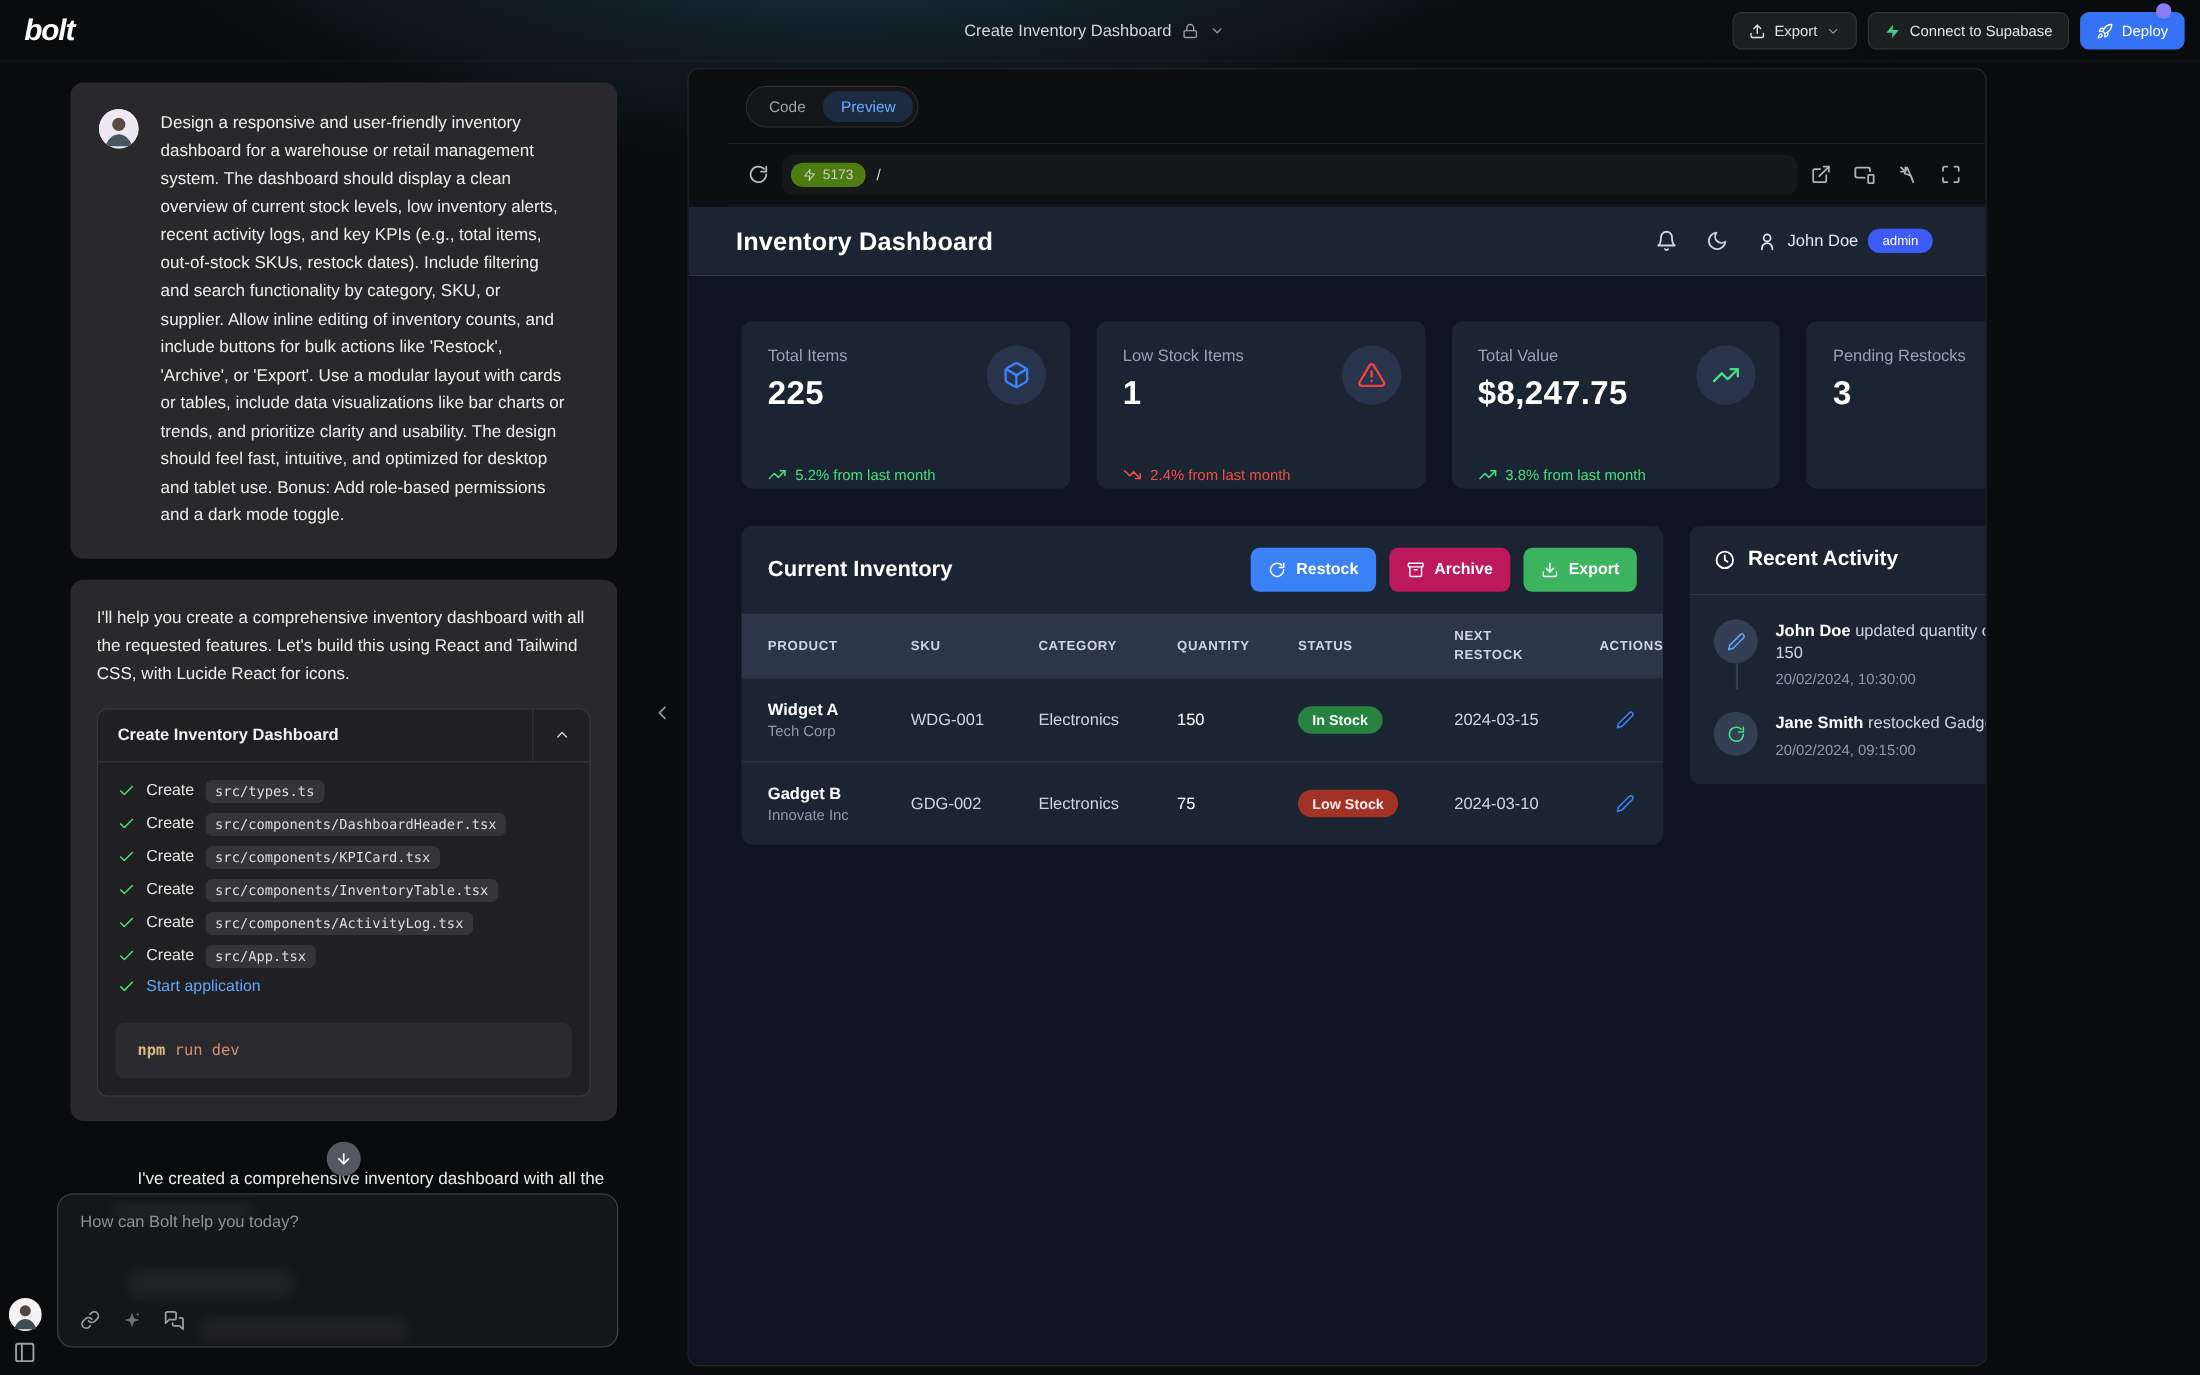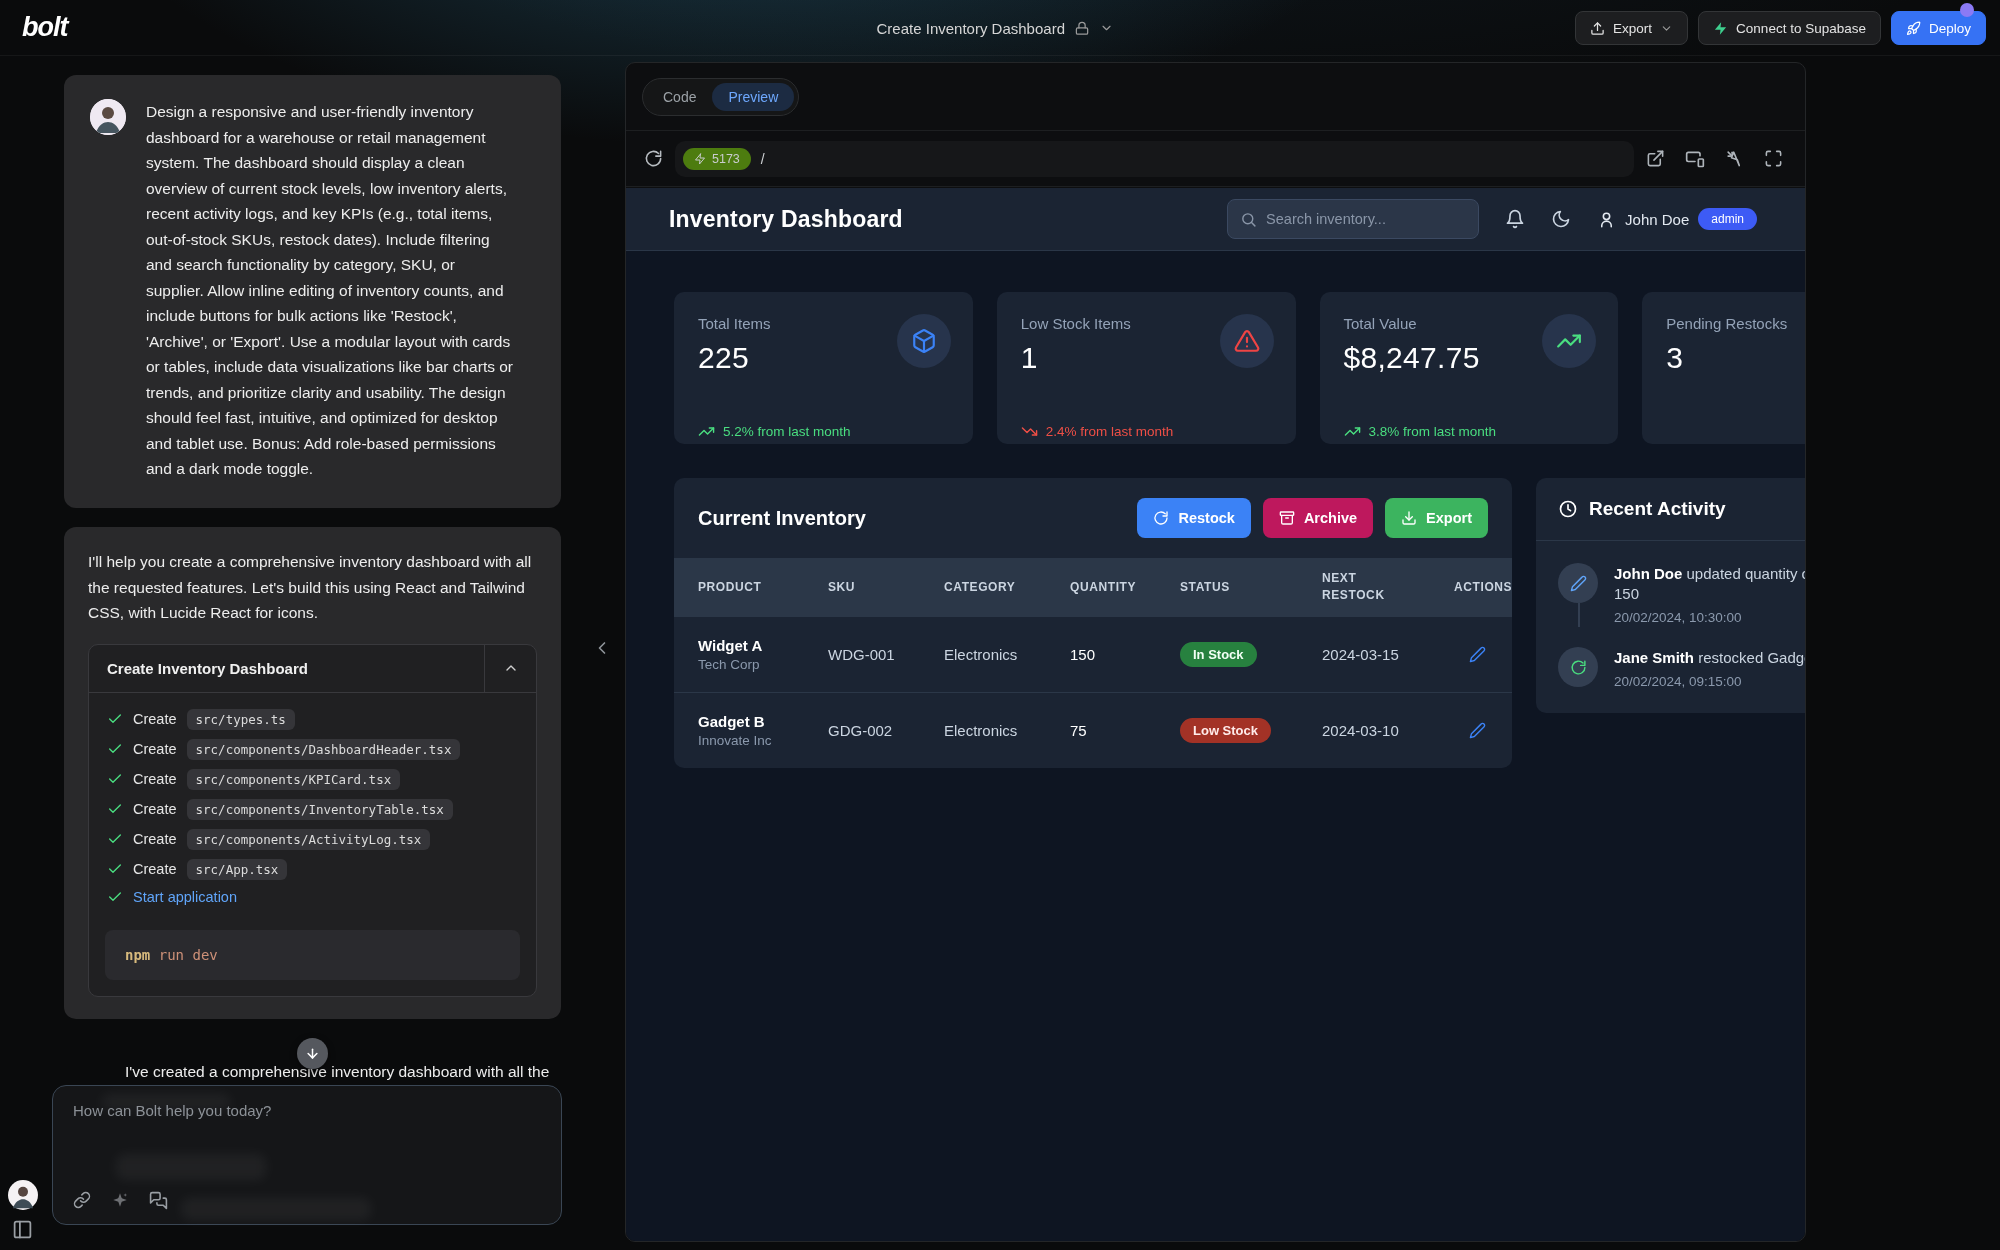--- a/index.html
+++ b/index.html
@@ -54,21 +54,21 @@
   #chat-input textarea { width:100%; height:60px; background:transparent; border:none; outline:none; resize:none; color:#e8e8e8; font-family:"Liberation Sans", sans-serif; font-size:15px; }
   #chat-input textarea::placeholder { color:#8b9096; }
   .input-icons { position:absolute; left:20px; bottom:14px; display:flex; gap:20px; color:#9a9fa4; }
   .blur-blob { position:absolute; background:rgba(255,255,255,0.05); border-radius:8px; filter:blur(6px); }
 
   .rail-avatar { position:absolute; left:8px; top:1180px; }
   .rail-panel { position:absolute; left:12px; top:1219px; color:#9a9fa4; cursor:pointer; }
   .collapse-handle { position:absolute; left:592px; top:638px; color:#8f949a; cursor:pointer; }
 
   
-  #workbench { position:absolute; left:625px; top:62px; width:1181px; height:1180px; background:#0d0e10; border:1px solid #242628; border-radius:10px; overflow:hidden; }
+  #workbench { position:absolute; left:625px; top:62px; width:1181px; height:1180px; background:#0d0e10; border:1px solid #242628; border-radius:10px; overflow:hidden;padding-left:36px; }
   .tabs-row { height:68px; display:flex; align-items:center; padding:0 16px; border-bottom:1px solid #1d1f21; }
   .seg { display:flex; align-items:center; background:#151617; border:1px solid #2b2d2f; border-radius:999px; padding:4px; }
   .seg .tab { padding:6px 16px; font-size:14px; border-radius:999px; cursor:pointer; }
   .tab-code { color:#9ba1a6; }
   .tab-preview { color:#6ea8fe; background:#1c2b42; }
   .url-row { height:56px; display:flex; align-items:center; gap:12px; padding:0 18px; border-bottom:1px solid #1d1f21; }
   .reload { color:#b7bcc1; cursor:pointer; }
   .url-field { flex:1; height:36px; background:#161719; border-radius:10px; display:flex; align-items:center; gap:10px; padding:0 8px; }
   .port-pill { display:flex; align-items:center; gap:6px; background:#4d7c0f; border-radius:999px; padding:4px 11px; color:#c9ccce; font-size:12.5px; cursor:pointer; }
   .url-path { color:#d0d3d6; font-size:14px; }
@@ -83,21 +83,21 @@
   .search-box { width:252px; height:40px; background:#2b3648; border:1px solid #3b4961; border-radius:8px; display:flex; align-items:center; gap:9px; padding:0 12px; color:#8a96a8; }
   .search-box input { flex:1; background:transparent; border:none; outline:none; color:#dbe3ef; font-size:14.5px; font-family:"Liberation Sans", sans-serif; }
   .search-box input::placeholder { color:#8a96a8; }
   .hicon { color:#cbd5e1; cursor:pointer; }
   .user-chip { display:flex; align-items:center; gap:9px; color:#e2e8f0; font-size:15px; cursor:pointer; }
   .role-badge { background:#3d5bf5; color:#fff; font-size:12px; border-radius:999px; padding:4px 13px; }
 
   .kpi-row { position:absolute; left:48px; top:104px; width:1267px; display:flex; gap:24px; }
   .kpi-card { flex:1; height:152px; background:#1b2433; border-radius:10px; padding:23px 24px; position:relative; }
   .kpi-label { font-size:15px; color:#94a3b8; }
-  .kpi-value { font-size:30px; font-weight:400; color:#fff; margin-top:9px; letter-spacing:0.3px; }
+  .kpi-value { font-size:30px; font-weight:700; color:#fff; margin-top:9px; letter-spacing:0.3px; }
   .kpi-delta { position:absolute; left:24px; bottom:4px; display:flex; align-items:center; gap:8px; font-size:13.5px; }
   .kpi-delta.up { color:#4ade80; } .kpi-delta.down { color:#ef4f46;margin-top:40px; }
   .kpi-ico { position:absolute; right:22px; top:22px; width:54px; height:54px; border-radius:50%; background:#27344c; display:flex; align-items:center; justify-content:center; }
 
   .inv-panel { position:absolute; left:48px; top:290px; width:838px; background:#1b2433; border-radius:10px; overflow:hidden; }
   .inv-head { display:flex; align-items:center; padding:20px 24px; }
   .inv-title { font-size:20px; font-weight:700; color:#fff; }
   .inv-actions { margin-left:auto; display:flex; gap:12px; }
   .act-btn { height:40px; display:flex; align-items:center; gap:9px; padding:0 16px; border-radius:8px; color:#fff; font-size:14.5px; font-weight:600; border:none; cursor:pointer; }
   .act-restock { background:#3b82f6; } .act-archive { background:#be185d; } .act-export { background:#3cb45f; }
@@ -397,29 +397,20 @@
               <path d="M16 21h3a2 2 0 0 0 2-2v-3"></path>
             </svg>
           </span>
       </div>
     </div>
 
     <div id="app">
       <div class="app-header">
         <div class="app-title">Inventory Dashboard</div>
         <div class="app-header-right">
-          <div class="search-box">
-            <span class="ico">
-                <svg width="17" height="17" viewBox="0 0 24 24" fill="none" stroke="currentColor" stroke-width="2" stroke-linecap="round" stroke-linejoin="round">
-                  <circle cx="11" cy="11" r="7"></circle>
-                  <line x1="21" y1="21" x2="16.3" y2="16.3"></line>
-                </svg>
-              </span>
-            <input type="text" placeholder="Search inventory..." style="">
-          </div>
           <span class="hicon ico">
               <svg width="20" height="20" viewBox="0 0 24 24" fill="none" stroke="currentColor" stroke-width="2" stroke-linecap="round" stroke-linejoin="round">
                 <path d="M6 8a6 6 0 0 1 12 0c0 7 3 9 3 9H3s3-2 3-9"></path>
                 <path d="M10.3 21a1.94 1.94 0 0 0 3.4 0"></path>
               </svg>
             </span>
           <span class="hicon ico">
               <svg width="20" height="20" viewBox="0 0 24 24" fill="none" stroke="currentColor" stroke-width="2" stroke-linecap="round" stroke-linejoin="round">
                 <path d="M21 12.79A9 9 0 1 1 11.21 3 7 7 0 0 0 21 12.79z"></path>
               </svg>

